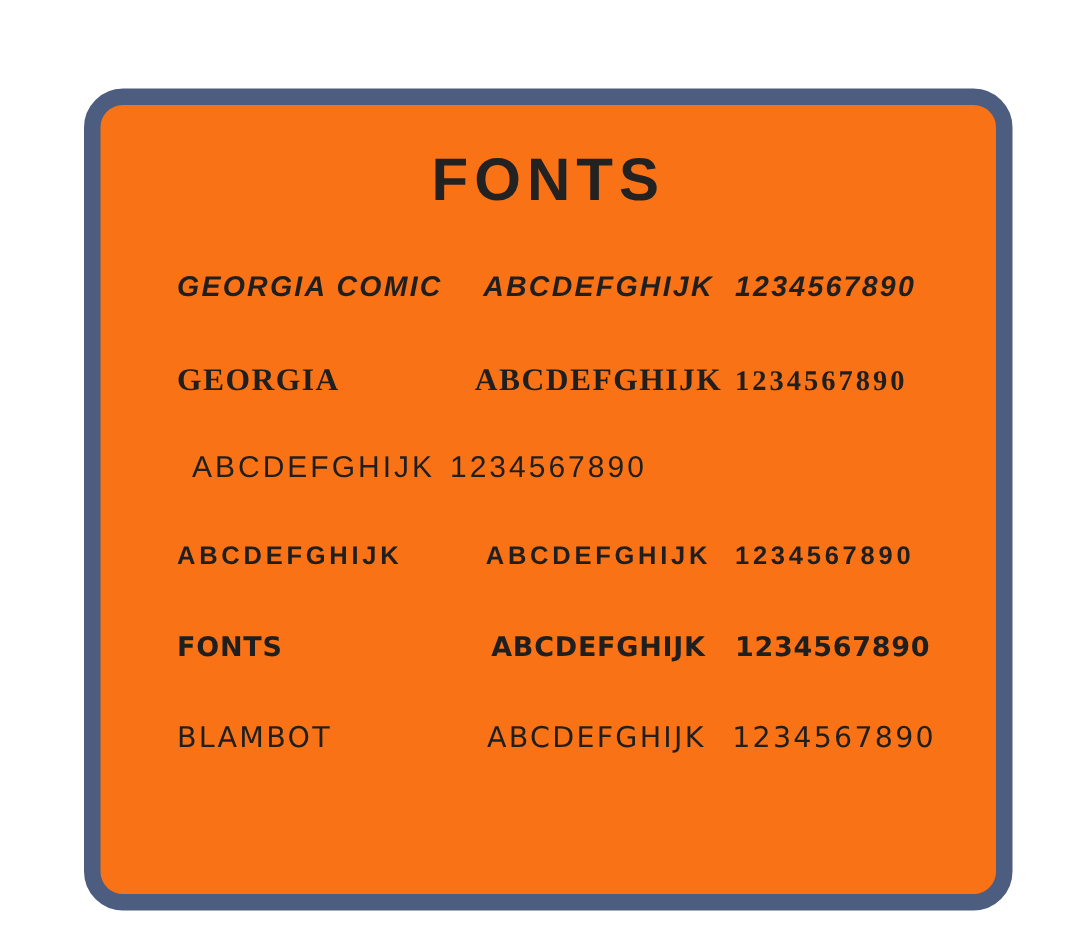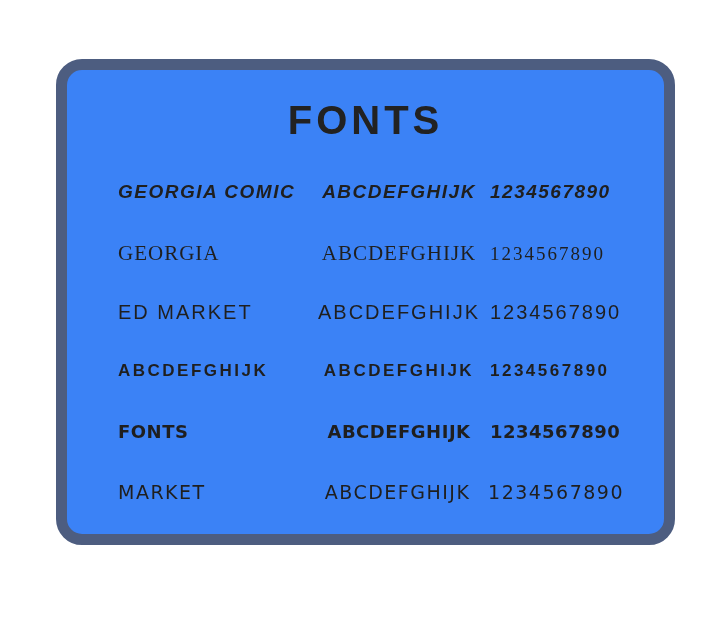--- a/index.html
+++ b/index.html
@@ -16,25 +16,25 @@
     position: relative;
     width: 720px;
     height: 622px;
     background: #ffffff;
   }
   .card {
     position: absolute;
     left: 56px;
     top: 59px;
     width: 619px;
-    height: 486px;
+    height: 548px;
     box-sizing: border-box;
     border: 11px solid #4d5d80;
     border-radius: 26px;
-    background: #3b82f6;
+    background: #f97316;
   }
   .title {
     margin: 26px 0 0 0;
     text-align: center;
     font-family: "Liberation Sans", sans-serif;
     font-weight: 700;
     font-size: 40px;
     line-height: 48px;
     letter-spacing: 4px;
     color: #222222;
@@ -57,21 +57,21 @@
   
   .row-classic-comic {
     font-family: "Liberation Sans", sans-serif;
     font-weight: 700;
     font-style: italic;
     font-size: 19px;
     letter-spacing: 1.5px;
   }
   .row-georgia {
     font-family: "Liberation Serif", serif;
-    font-weight: 400;
+    font-weight: 700;
     font-size: 21px;
     letter-spacing: 1px;
     margin-top: 16px;
   }
   .row-georgia .numbers { font-size: 19px; letter-spacing: 2px; }
   .row-ed-market {
     font-family: "Liberation Sans", sans-serif;
     font-weight: 400;
     font-size: 20px;
     letter-spacing: 2px;
@@ -110,38 +110,37 @@
         <span class="cell numbers">1234567890</span>
       </div>
 
       <div class="row row-georgia">
         <span class="cell name">GEORGIA</span>
         <span class="cell letters">ABCDEFGHIJK</span>
         <span class="cell numbers">1234567890</span>
       </div>
 
       <div class="row row-ed-market">
-        <span class="cell name">ED MARKET</span>
         <span class="cell letters">ABCDEFGHIJK</span>
         <span class="cell numbers">1234567890</span>
       </div>
 
       <div class="row row-copperplate">
         <span class="cell name">ABCDEFGHIJK</span>
         <span class="cell letters">ABCDEFGHIJK</span>
         <span class="cell numbers">1234567890</span>
       </div>
 
       <div class="row row-hobo">
         <span class="cell name">FONTS</span>
         <span class="cell letters">ABCDEFGHIJK</span>
         <span class="cell numbers">1234567890</span>
       </div>
 
       <div class="row row-blambot">
-        <span class="cell name">MARKET</span>
+        <span class="cell name">BLAMBOT</span>
         <span class="cell letters">ABCDEFGHIJK</span>
         <span class="cell numbers">1234567890</span>
       </div>
 
     </div>
   </div>
 </div>
 
 </body></html>

